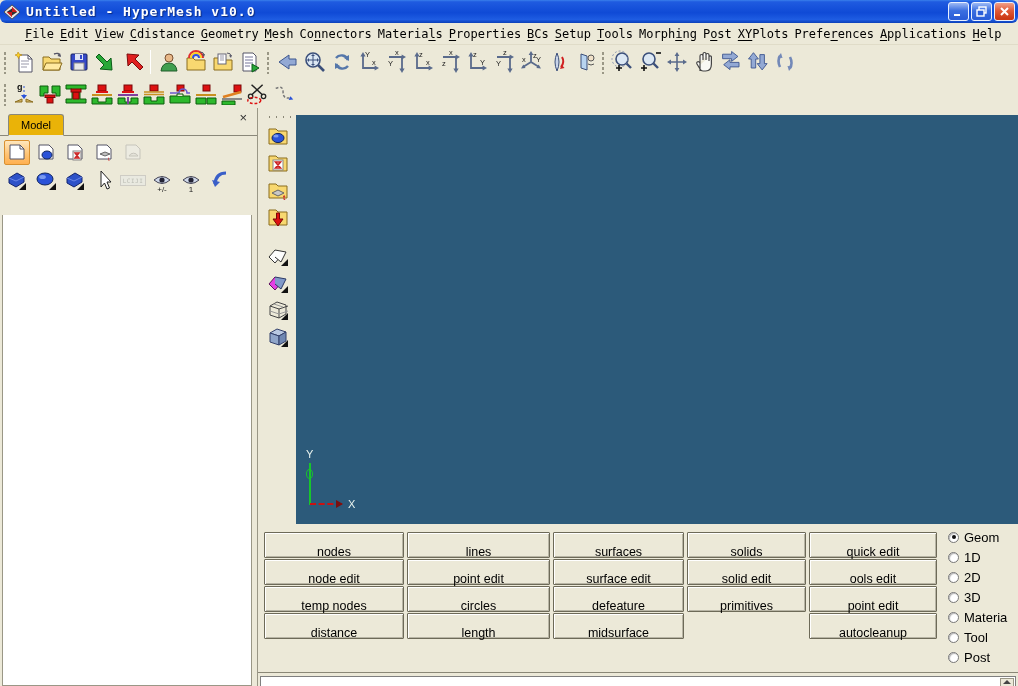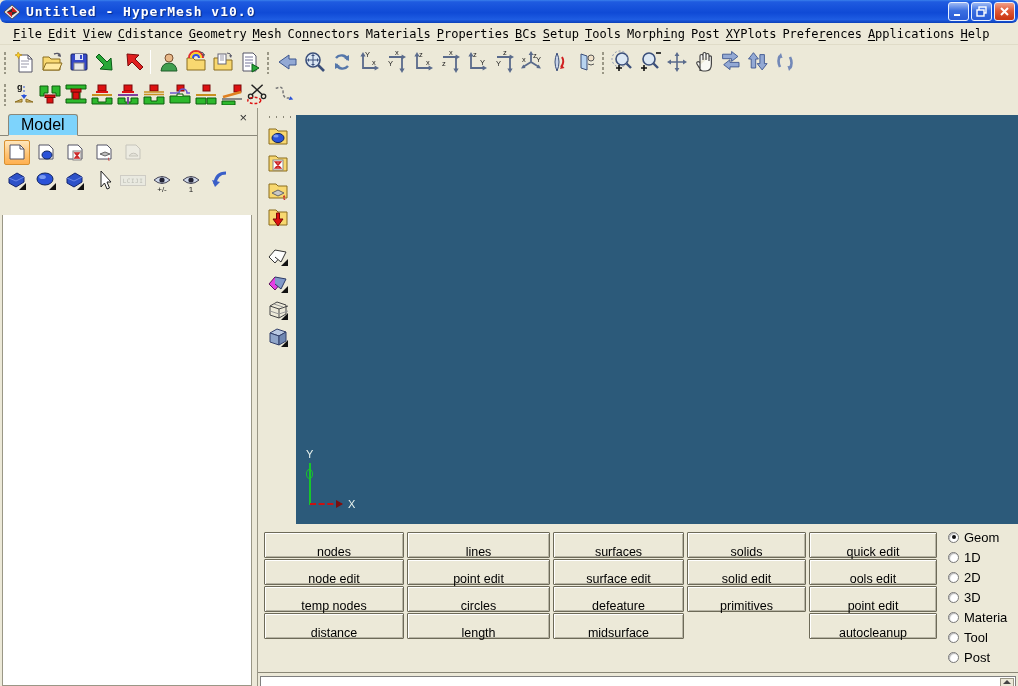--- a/index.html
+++ b/index.html
@@ -15,21 +15,21 @@
     font-size:13px;letter-spacing:1px;margin-left:5px;text-shadow:1px 1px 1px #0a2a80;}
   #win-controls{margin-left:auto;display:flex;gap:2px;}
   .wbtn{width:21px;height:19px;border:1px solid #e8f0ff;border-radius:3px;
     background:linear-gradient(180deg,#9db9f5,#3b6fe0 45%,#2b5ed8 90%);
     display:flex;align-items:center;justify-content:center;padding:0;}
   .wbtn.close{background:linear-gradient(180deg,#f0a088,#e05a38 45%,#cc3a16 90%);}
   .wbtn svg{display:block;}
 
   
   #menubar{position:absolute;left:0;top:23px;width:1018px;height:22px;background:#ece9d8;
-    display:flex;align-items:center;padding-left:10px;
+    display:flex;align-items:center;padding-left:22px;
     font-family:"DejaVu Sans Mono",monospace;font-size:12px;border-bottom:1px solid #e0dcc8;}
   .mitem{padding:2px 3px;white-space:pre;cursor:default;}
   .mitem u{text-underline-offset:2px;}
 
   
   #toolbar1{position:absolute;left:0;top:45px;width:1018px;height:34px;display:flex;align-items:center;}
   #toolbar2{position:absolute;left:0;top:79px;width:1018px;height:29px;display:flex;align-items:center;}
   .grip{width:7px;height:24px;margin:0 2px;
     background-image:radial-gradient(#9a9786 1px,transparent 1.2px);
     background-size:4px 5px;background-position:1px 1px;background-repeat:repeat-y;}
@@ -38,23 +38,23 @@
   #toolbar2 .tbtn{width:26px;height:26px;}
   .tbtn svg{display:block;}
   .axtext{font-family:"Liberation Sans",sans-serif;font-size:7.5px;fill:#222;}
 
   
   #workarea{position:absolute;left:0;top:108px;width:1018px;height:578px;background:#ece9d8;}
 
   
   #left-panel{position:absolute;left:0;top:0;width:258px;height:578px;border-right:1px solid #9a9786;}
   #tabrow{position:absolute;left:0;top:2px;width:100%;height:26px;border-bottom:1px solid #8a887a;}
-  #model-tab{position:absolute;left:8px;bottom:-1px;height:22px;padding:0 12px;background:#7dd3fc;
+  #model-tab{position:absolute;left:8px;bottom:-1px;height:22px;padding:0 12px;background:#eab308;
     border:1px solid #8a887a;border-bottom:1px solid #ece9d8;border-radius:3px 3px 0 0;
-    font-size:16px;display:flex;align-items:center;}
+    font-size:11px;display:flex;align-items:center;}
   #panel-close{position:absolute;right:10px;top:2px;font-size:13px;color:#333;line-height:12px;cursor:default;}
   .btbrow{position:absolute;left:4px;width:250px;height:28px;display:flex;align-items:center;gap:3px;}
   #btb1{top:30px;} #btb2{top:58px;}
   .mbtn{width:26px;height:25px;display:flex;align-items:center;justify-content:center;position:relative;}
   .mbtn.active{background:linear-gradient(180deg,#ffe7bd,#ffc271 60%,#ffb050);border:1px solid #d89030;border-radius:2px;}
   .mbtn.dis{opacity:.45;filter:grayscale(.8);}
   .lcij{font-size:6px;letter-spacing:.5px;color:#6d8a90;background:#d9efec;border:1px solid #aab;
         padding:1px 2px;font-family:"DejaVu Sans Mono",monospace;}
   .eyelab{position:absolute;bottom:-1px;left:0;right:0;text-align:center;font-size:8px;color:#222;}
   #hdr-row{position:absolute;left:2px;top:86px;width:250px;height:21px;display:flex;}

